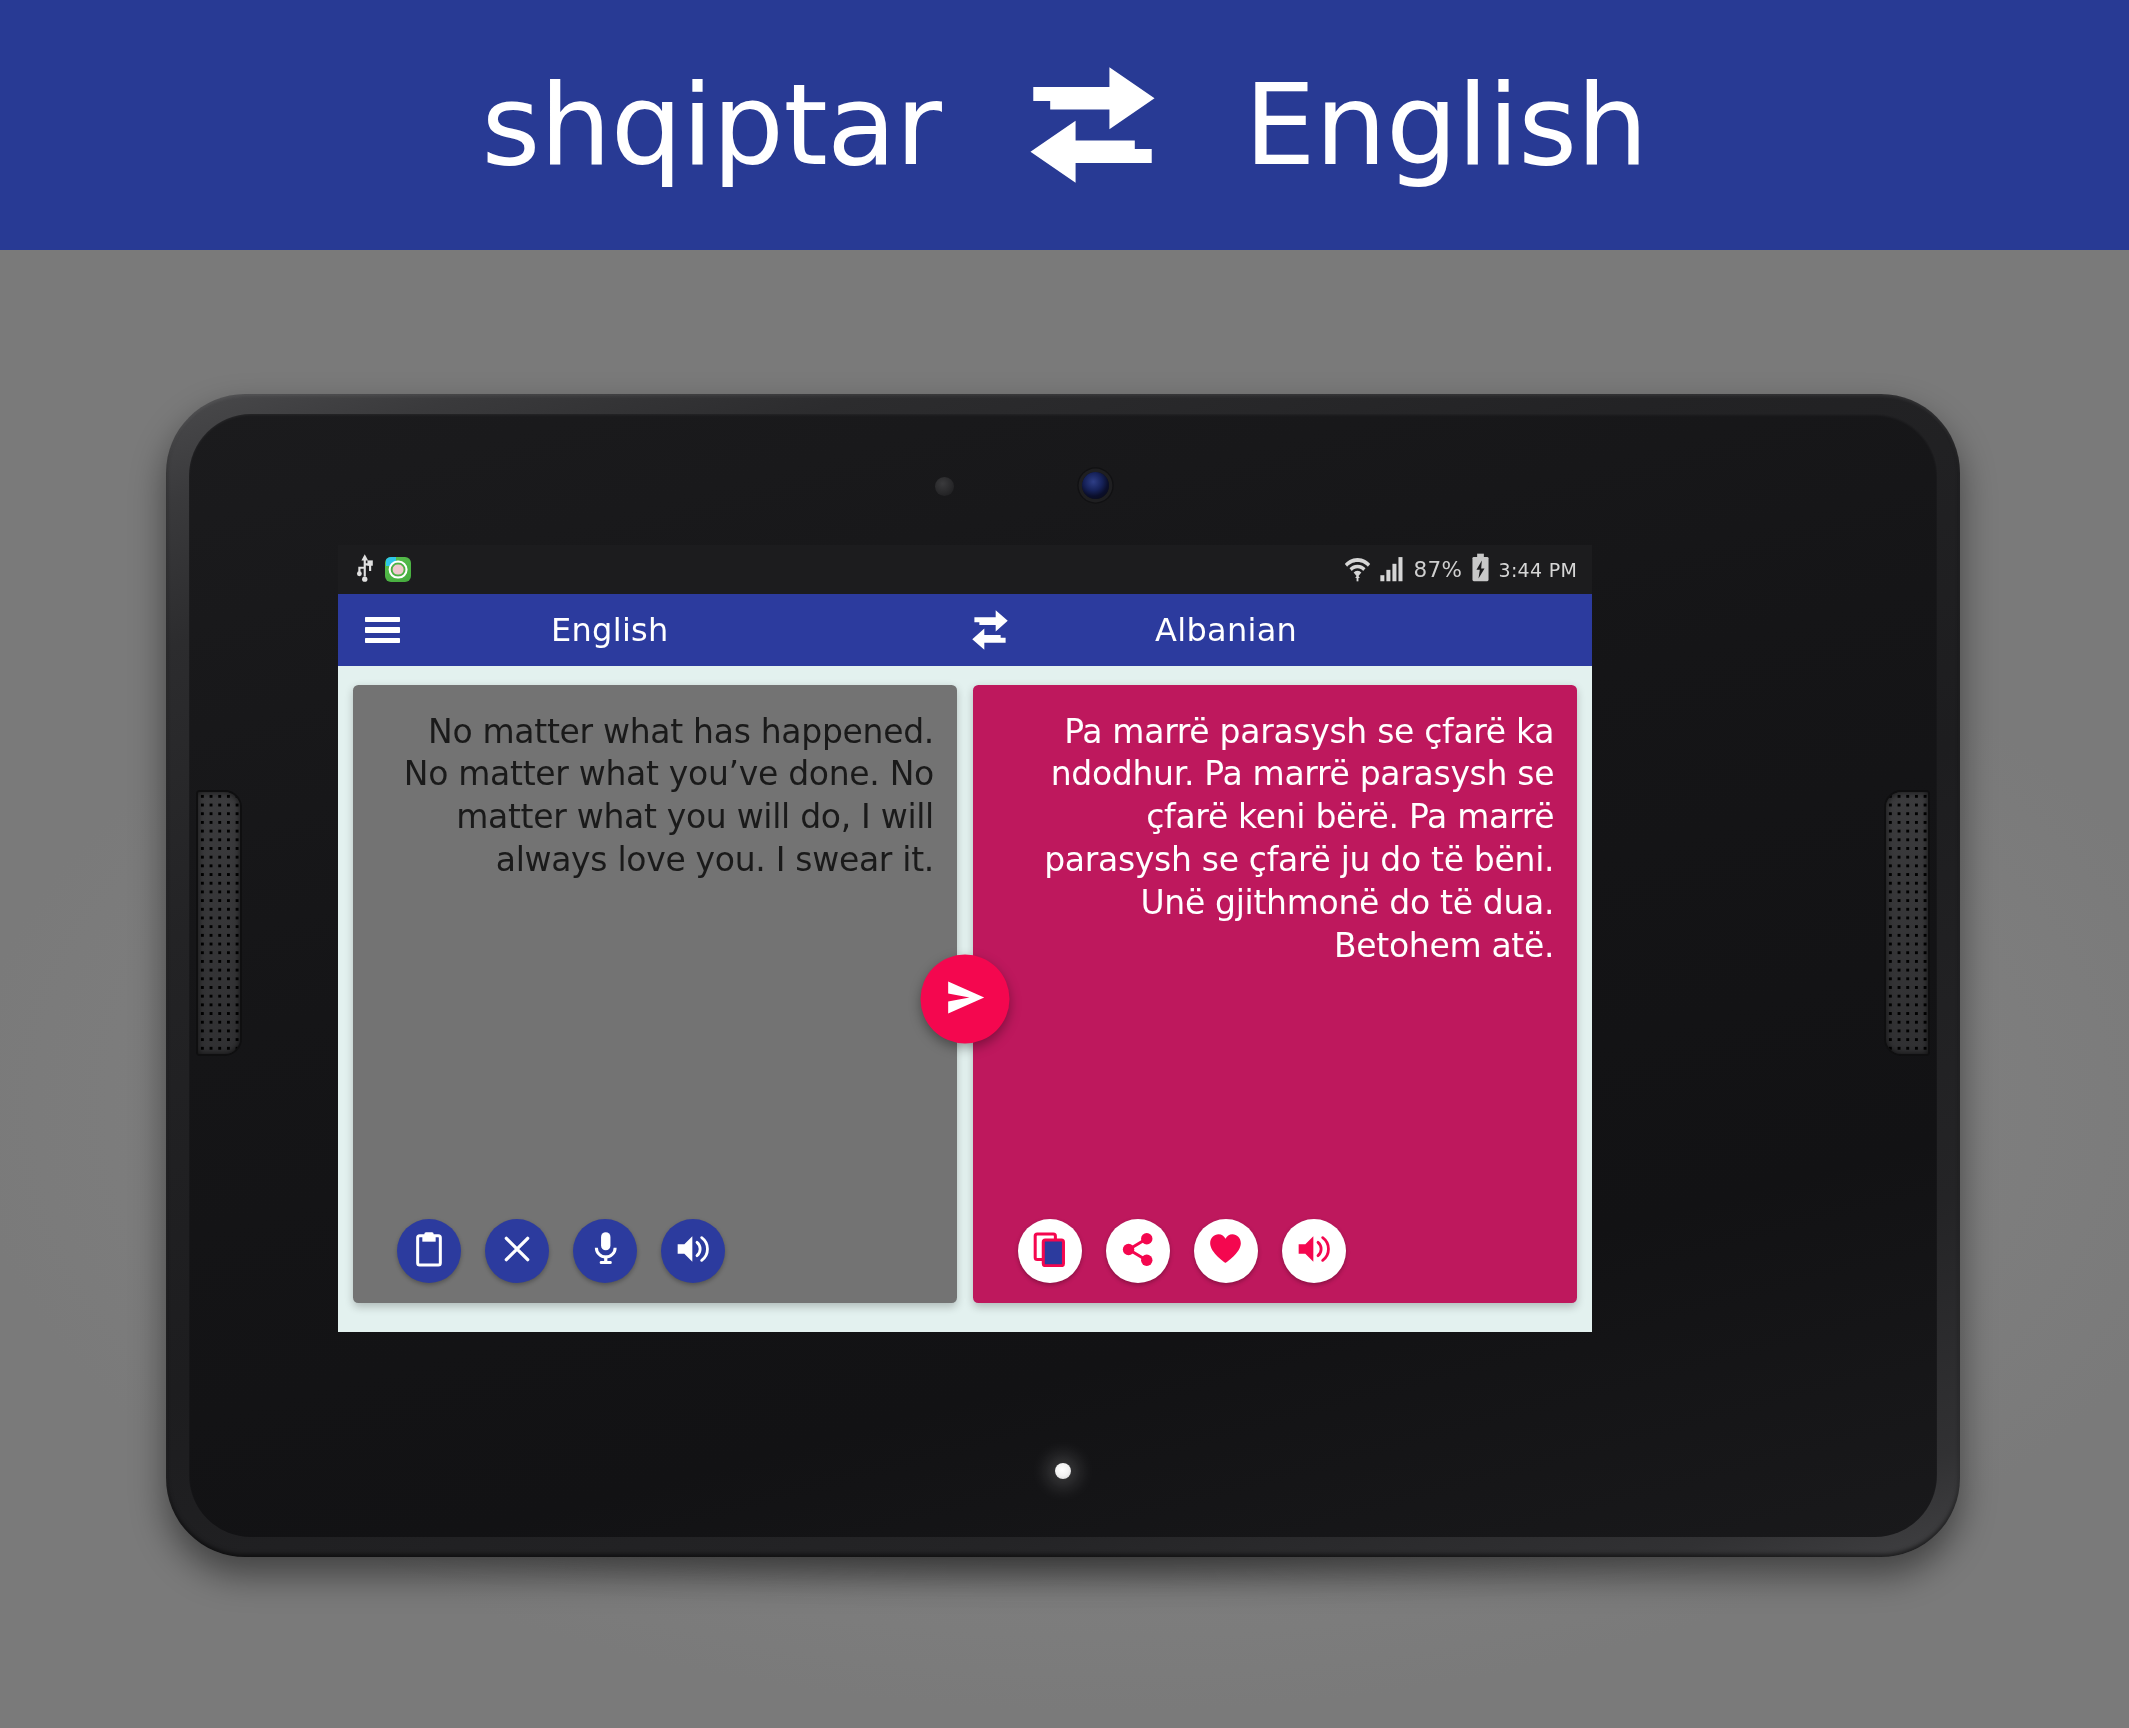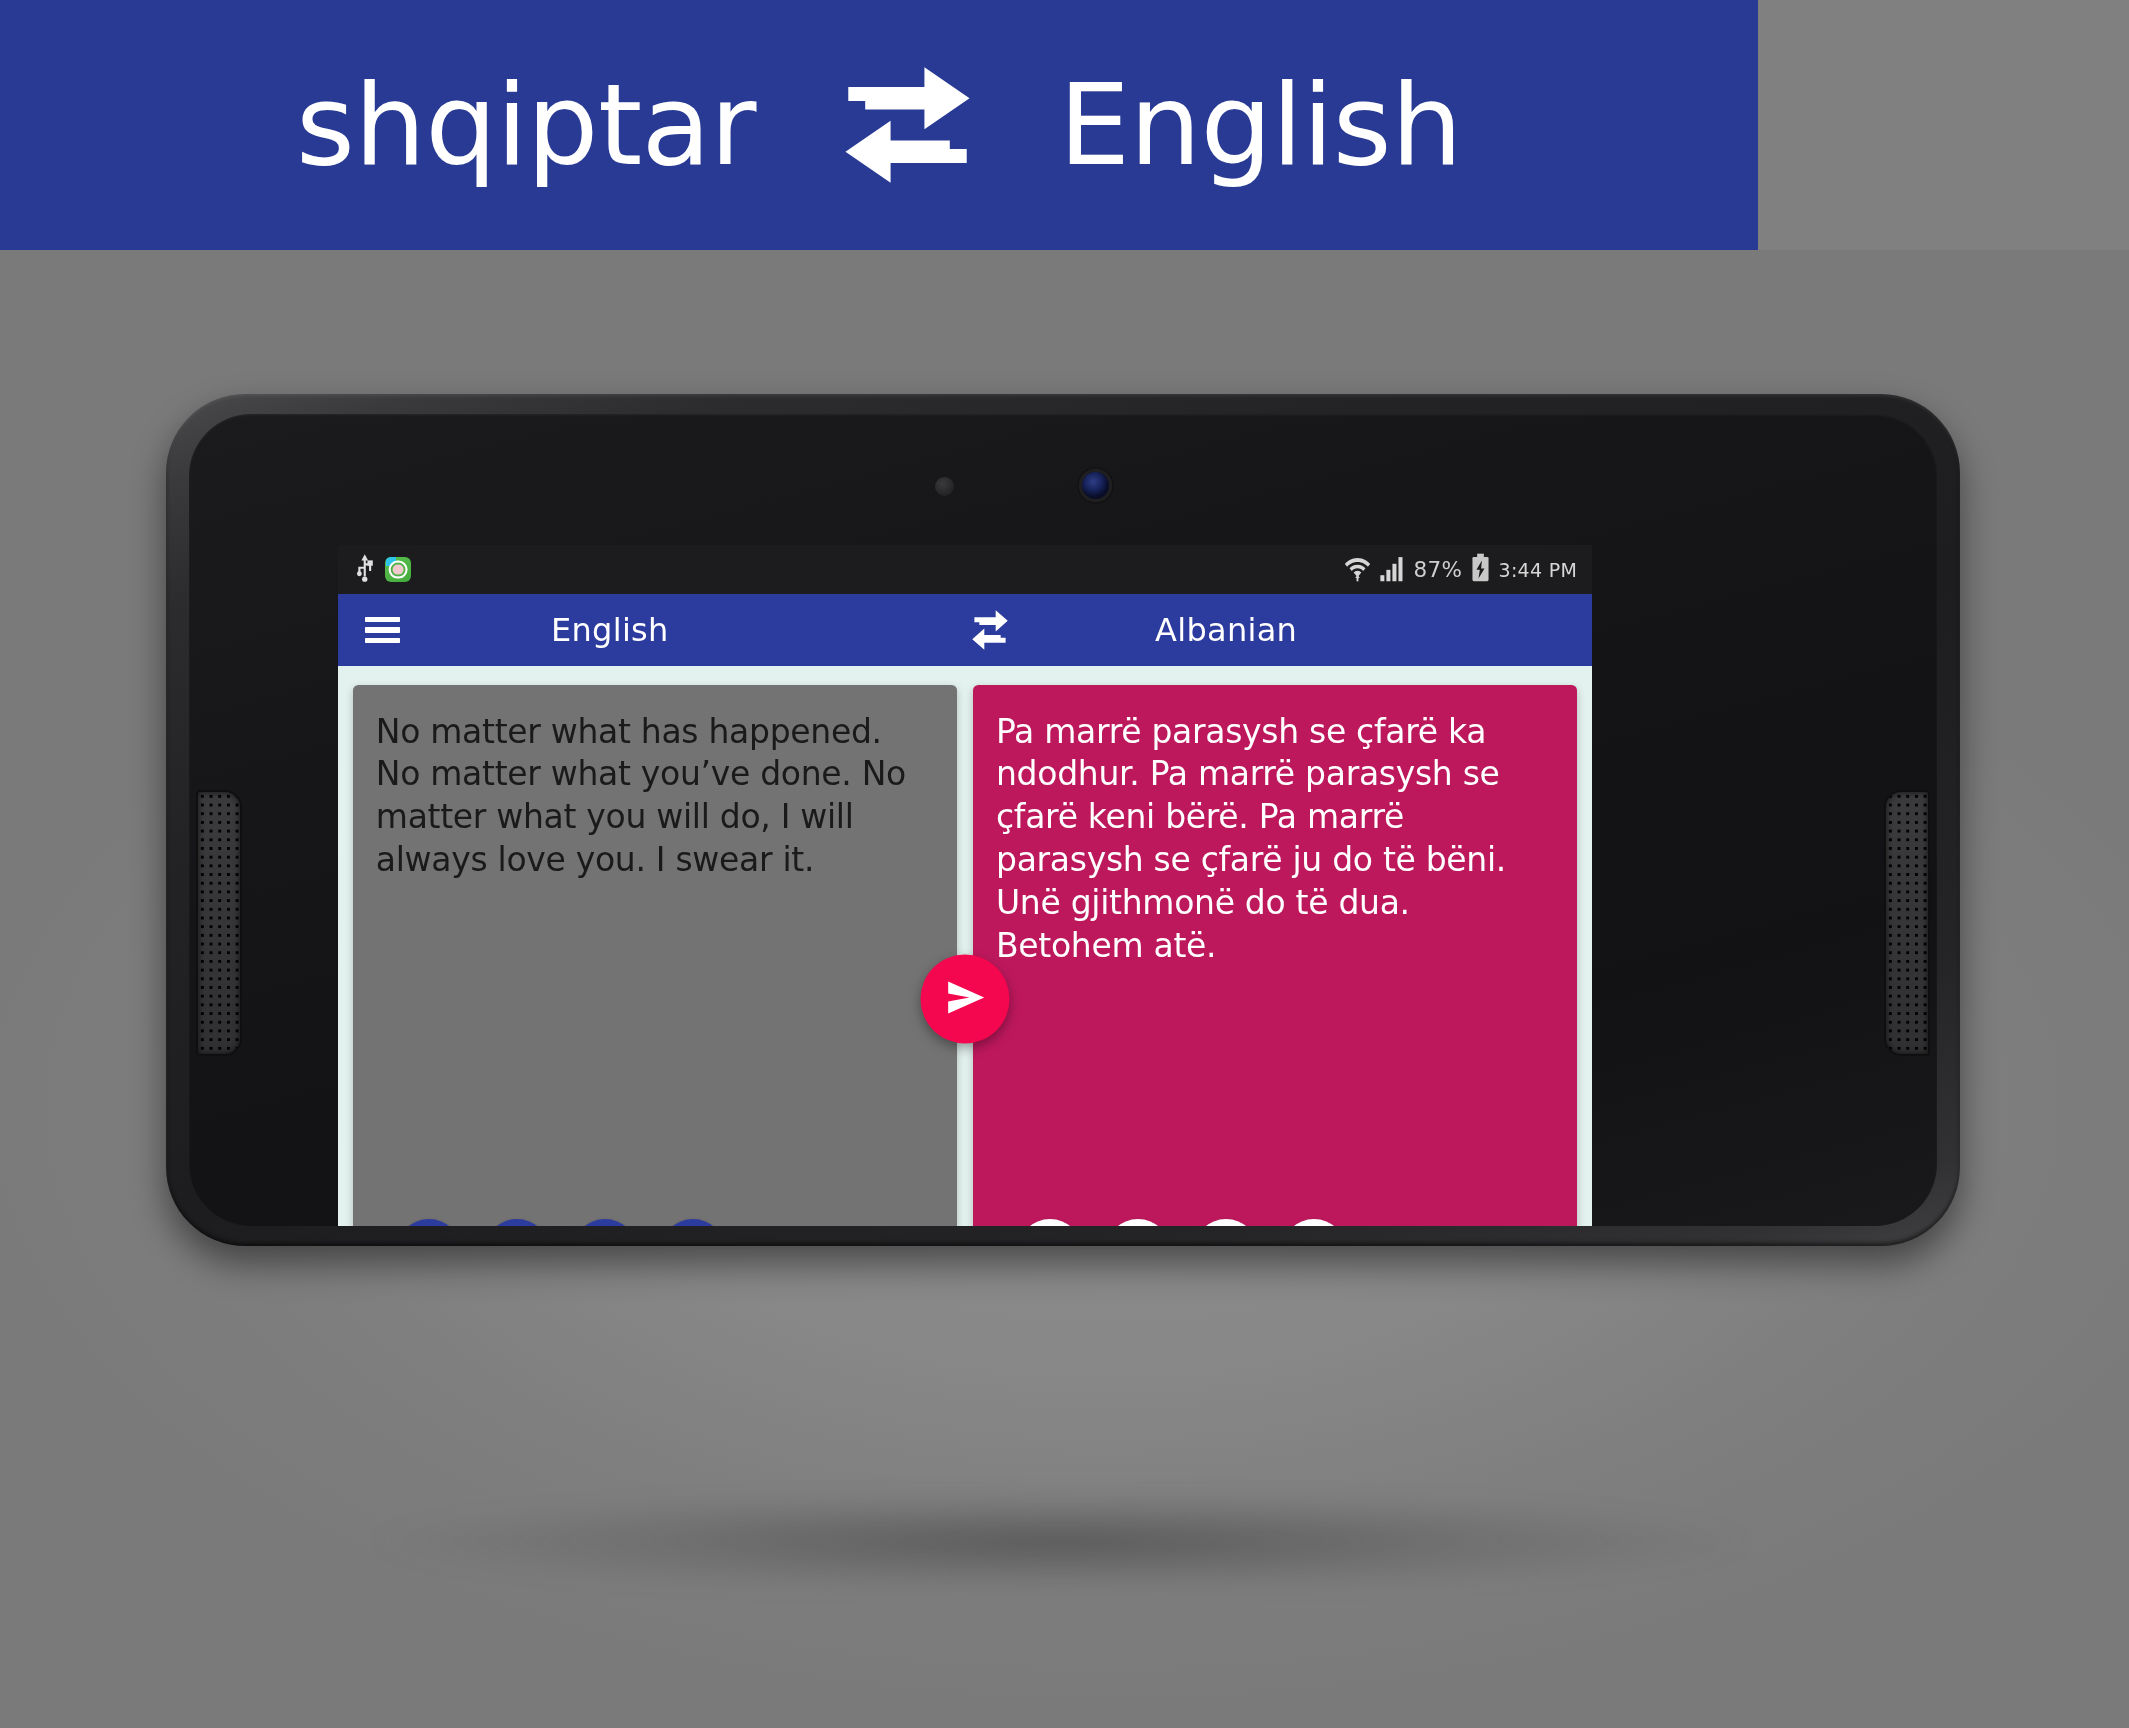--- a/index.html
+++ b/index.html
@@ -12,21 +12,21 @@
     height: 1728px;
     position: relative;
     overflow: hidden;
     font-family: "DejaVu Sans", sans-serif;
   }
 
   
   .promo-banner {
     position: absolute;
     left: 0; top: 0;
-    width: 1758px;
+    width: 2129px;
     height: 250px;
     background: #283A94;
     display: flex;
     align-items: center;
     justify-content: center;
     gap: 81px;
   }
   .promo-lang {
     color: #ffffff;
     font-family: "DejaVu Sans", sans-serif;
@@ -63,28 +63,29 @@
     width: 1786px;
     height: 128px;
     background: radial-gradient(ellipse 50% 50% at 50% 35%, rgba(40,40,40,0.42) 0%, rgba(60,60,60,0.20) 45%, rgba(90,90,90,0.0) 78%);
     filter: blur(10.7px);
   }
   .tablet {
     position: absolute;
     left: 166px;
     top: 394px;
     width: 1794px;
-    height: 852px;
+    height: 1163px;
     border-radius: 79px;
     background:
       linear-gradient(160deg, #4a4a4c 0%, #3a3a3c 6%, #2c2c2e 14%, #232325 30%, #1d1d1f 55%, #242426 80%, #313133 94%, #414143 100%);
     box-shadow:
       0 17.5px 35px rgba(0,0,0,0.45),
       inset 0 2px 3.4px rgba(255,255,255,0.09),
       inset 0 -2.7px 4.7px rgba(0,0,0,0.55);
+    text-align: right;
   }
   .tablet-inner {
     position: absolute;
     left: 23px; top: 20px;
     right: 23px; bottom: 20px;
     border-radius: 62px;
     background: linear-gradient(165deg, #1b1b1d 0%, #151517 40%, #121214 75%, #19191b 100%);
     box-shadow: inset 0 1.3px 2.7px rgba(255,255,255,0.05);
     overflow: hidden;
   }

